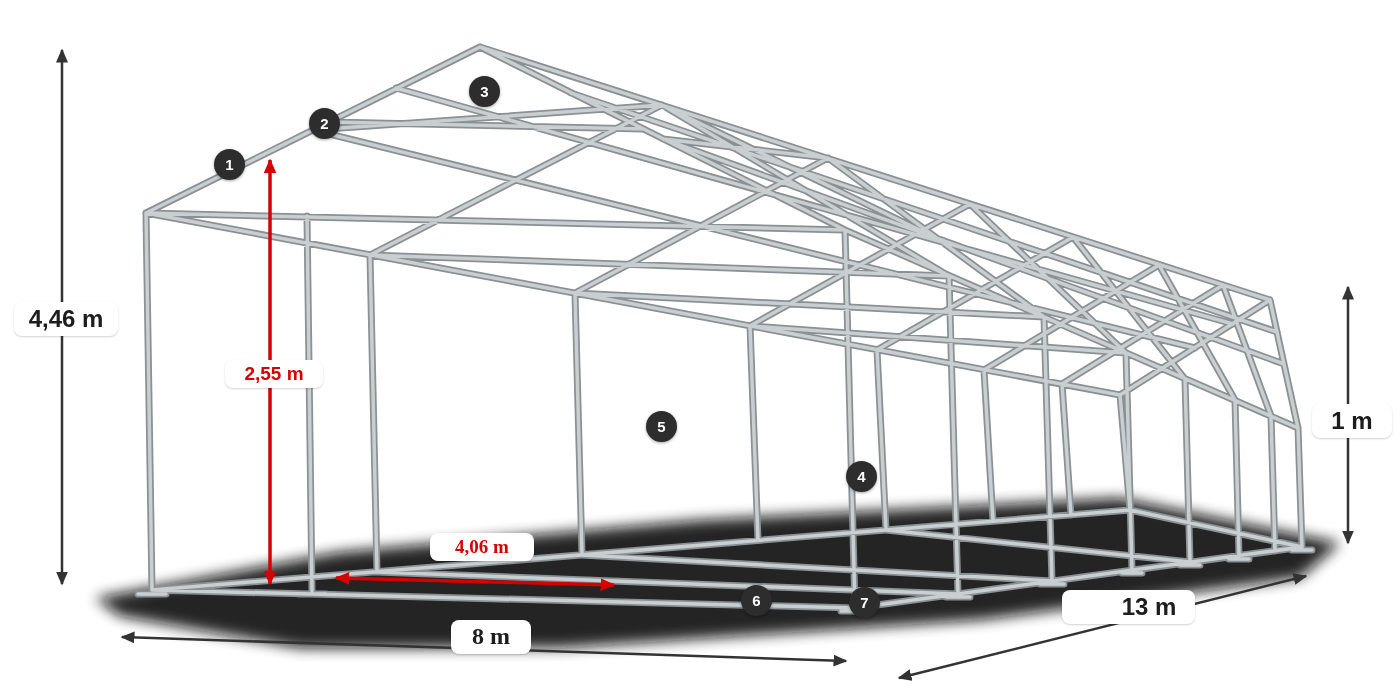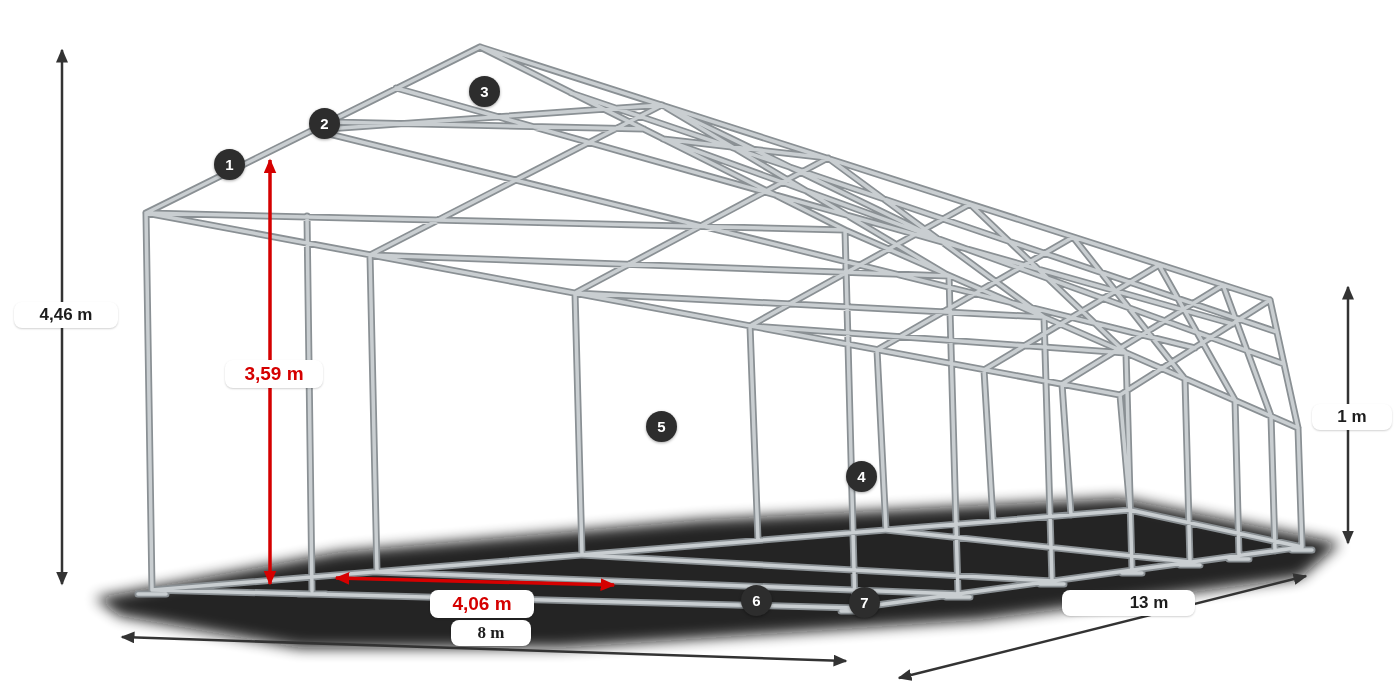--- a/index.html
+++ b/index.html
@@ -11,21 +11,21 @@
   .tube-outer{fill:none;stroke:var(--frame-tube-dark,#8a9094);stroke-width:7;
               stroke-linecap:round;stroke-linejoin:round;}
   .tube-inner{fill:none;stroke:var(--frame-tube-light,#c9ced1);stroke-width:3.5;
               stroke-linecap:round;stroke-linejoin:round;}
 
   
   .dim{stroke:var(--dimension-arrow,#333333);stroke-width:2.5;}
   .dim.red{stroke:var(--accent-red,#d50000);stroke-width:3.5;}
 
   
-  .dim-label{position:absolute;font-weight:700;font-size:17px;color:#1d1d1d;
+  .dim-label{position:absolute;font-weight:700;font-size:24px;color:#1d1d1d;
              text-align:center;background:#fff;padding:3px 4px;border-radius:8px;
              line-height:1.15;box-shadow:0 1px 2px rgba(0,0,0,.18);}
   .dim-label.red{color:var(--accent-red,#d50000);font-size:19px;}
 
   
   .badge{position:absolute;width:31px;height:31px;border-radius:50%;
          background:var(--badge-background,#2d2d2d);color:#fff;font-weight:700;
          font-size:15px;display:flex;align-items:center;justify-content:center;
          box-shadow:0 1px 3px rgba(0,0,0,.35);}
 </style>
@@ -118,29 +118,29 @@
       <line class="dim" x1="1348" y1="287" x2="1348" y2="543" marker-start="url(#ah-dark)" marker-end="url(#ah-dark)"></line>
       <line class="dim" x1="122" y1="637" x2="846" y2="661" marker-start="url(#ah-dark)" marker-end="url(#ah-dark)"></line>
       <line class="dim" x1="899" y1="678" x2="1306" y2="576" marker-start="url(#ah-dark)" marker-end="url(#ah-dark)"></line>
       <line class="dim red" x1="270" y1="160" x2="270" y2="584" marker-start="url(#ah-red)" marker-end="url(#ah-red)"></line>
       <line class="dim red" x1="336" y1="578" x2="614" y2="585" marker-start="url(#ah-red)" marker-end="url(#ah-red)"></line>
     </g>
   </svg>
 
   <div class="dim-label" style="left:14px;top:302px;width:96px;">4,46 m</div>
 
-  <div class="dim-label red" style="left:225px;top:360px;width:90px;">3,59 m</div>
+  <div class="dim-label red" style="left:225px;top:360px;width:90px;">2,55 m</div>
 
   <div class="dim-label" style="left:1312px;top:404px;width:72px;">1 m</div>
 
   <div class="dim-label" style="left:451px;top:620px;width:72px;font-family:Liberation Serif, serif;">8 m</div>
 
   <div class="dim-label" style="left:1062px;top:590px;width:84px;padding-left:45px;">13 m</div>
 
-  <div class="dim-label red" style="left:430px;top:590px;width:96px;">4,06 m</div>
+  <div class="dim-label red" style="left:430px;top:533px;width:96px;font-family:Liberation Serif, serif;">4,06 m</div>
 
   <div class="badge" style="left:214px;top:149px;">1</div>
   <div class="badge" style="left:309px;top:108px;">2</div>
   <div class="badge" style="left:469px;top:76px;">3</div>
   <div class="badge" style="left:846px;top:461px;">4</div>
   <div class="badge" style="left:646px;top:411px;">5</div>
   <div class="badge" style="left:741px;top:585px;">6</div>
   <div class="badge" style="left:849px;top:587px;">7</div>
 
 </div>

